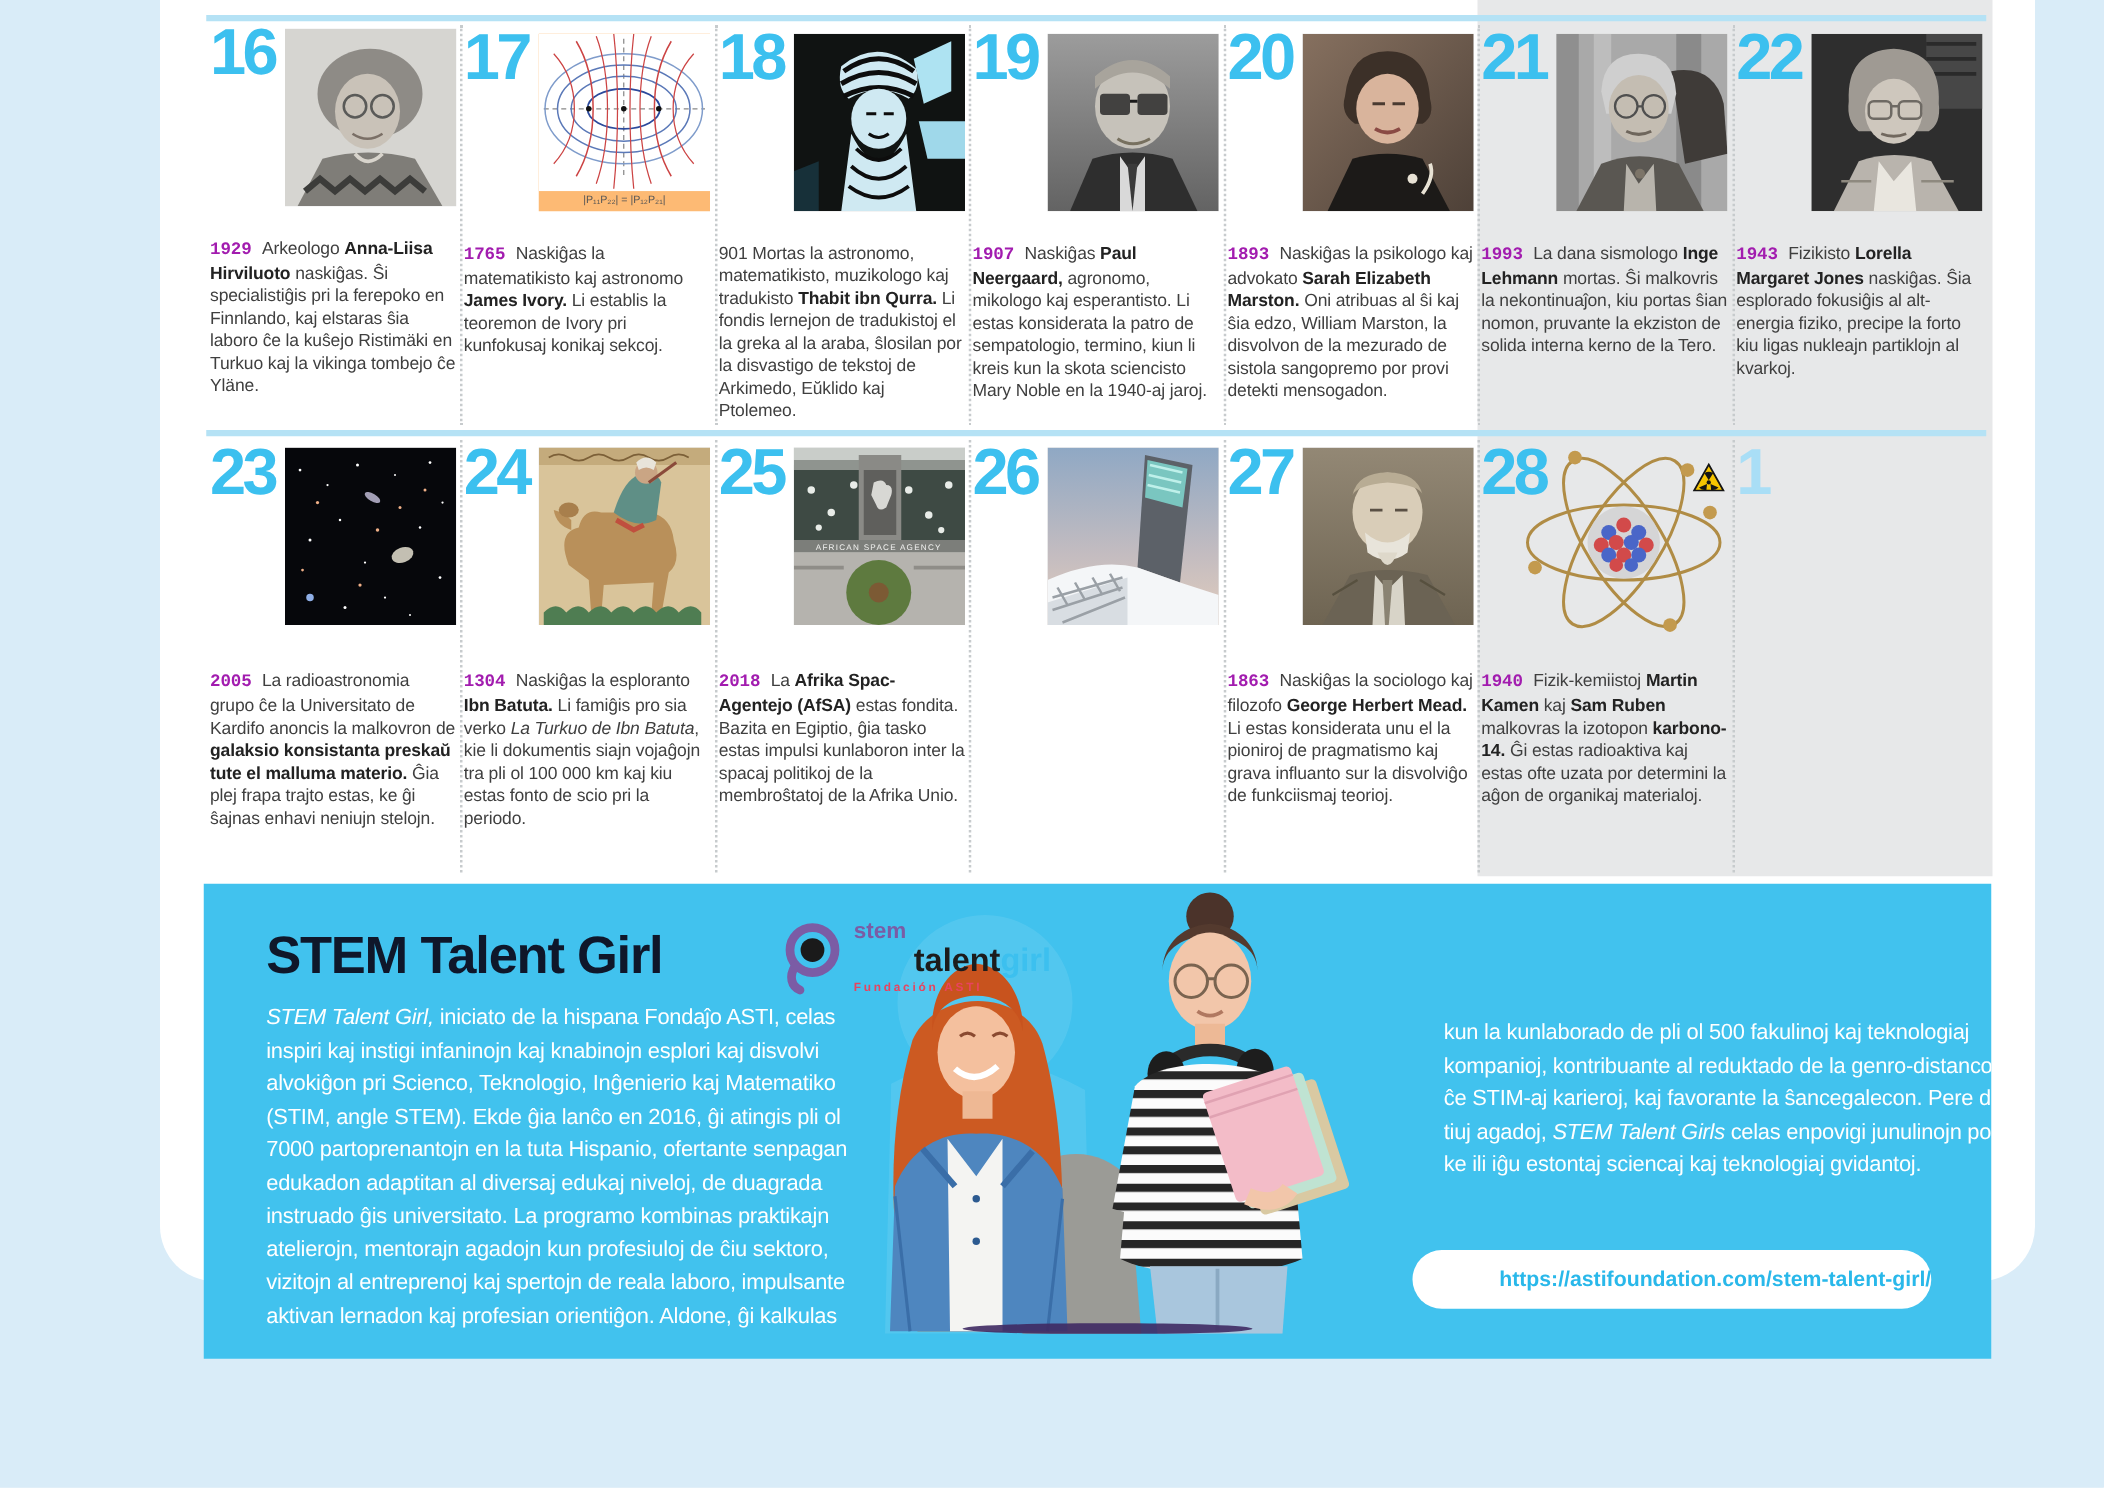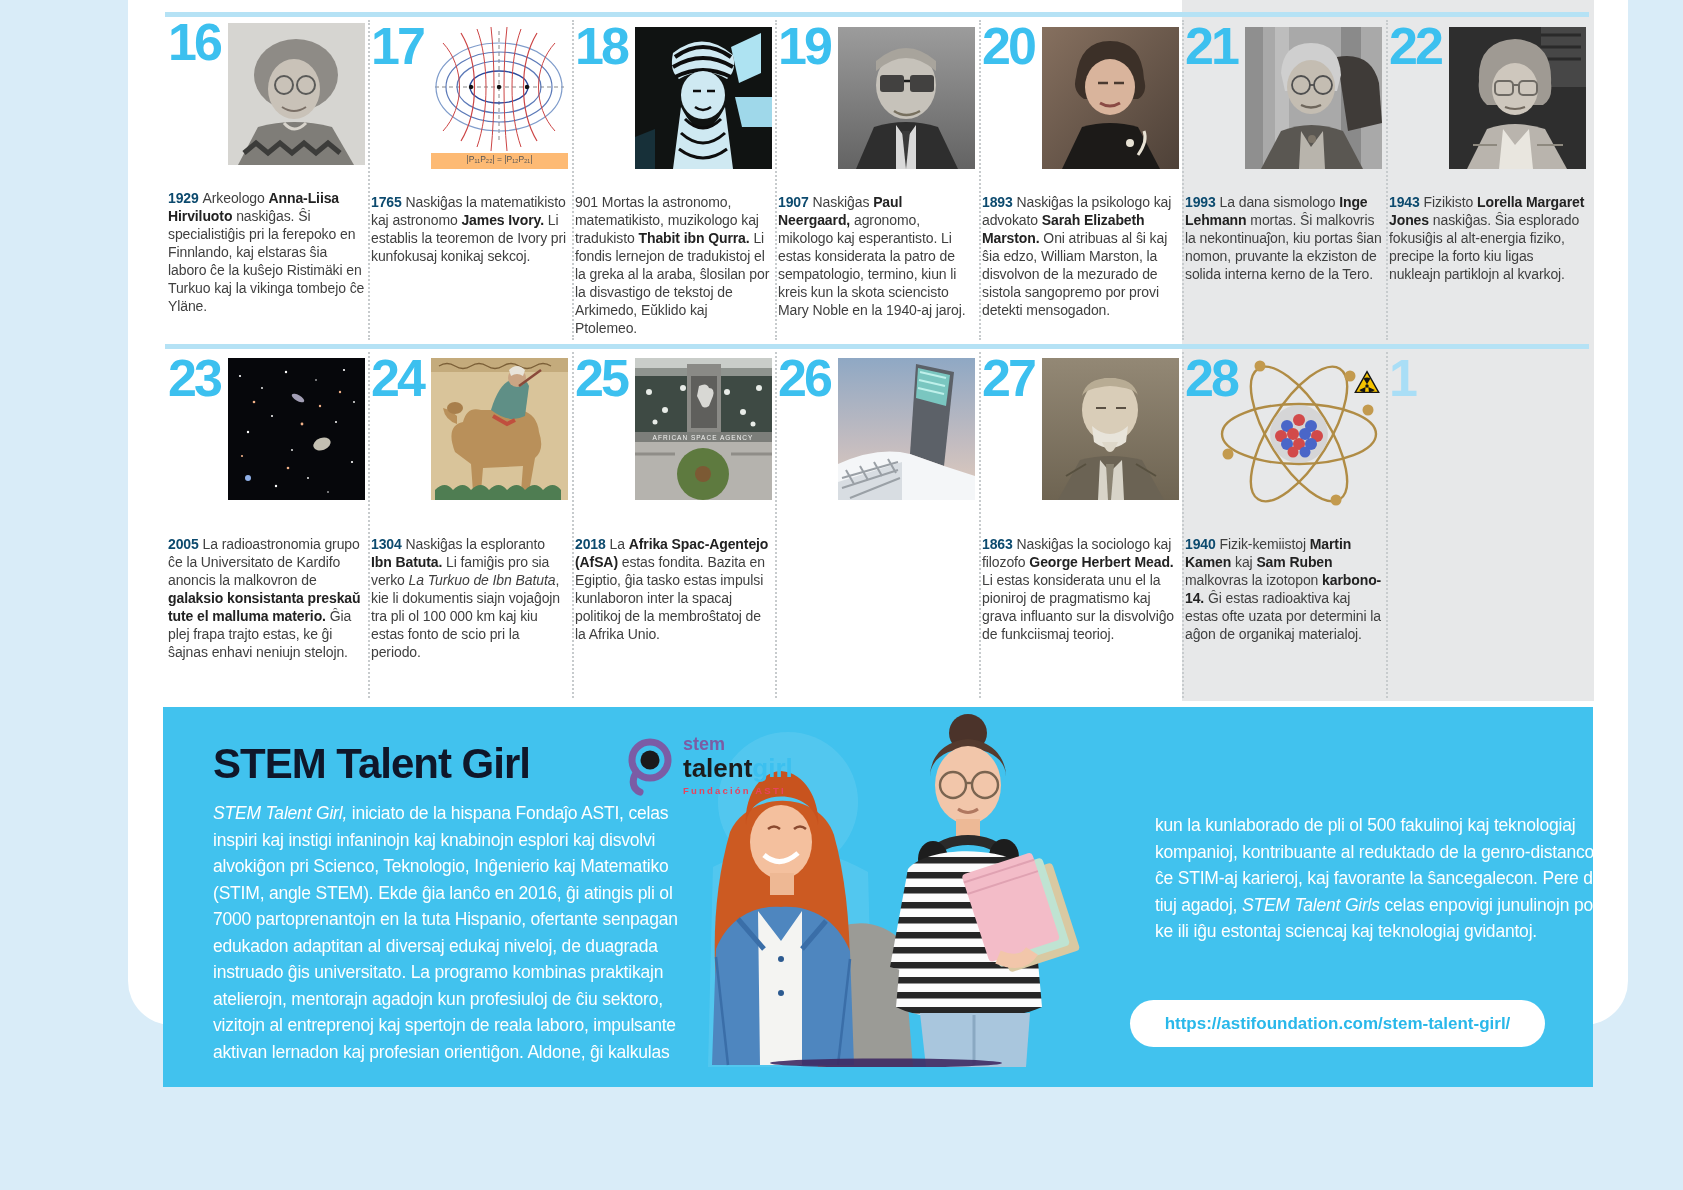--- a/index.html
+++ b/index.html
@@ -18,39 +18,39 @@
   .photo{position:absolute;left:63px;top:15px;width:137px;height:142px;overflow:hidden;background:#ddd;}
   .photo svg{display:block}
   .r2 .photo{top:14px}
   .photo--diagram{background:#fdba74;}
   .diagram-caption{font-size:8.5px;color:#555;text-align:center;margin-top:1px;letter-spacing:0;}
   .photo--atom{left:36px;top:20px;width:162px;height:150px;overflow:visible;background:none;}
   .radio-icon{position:absolute;left:172px;top:26px;width:26px;height:24px;}
   .celltext{position:absolute;left:3px;top:181px;width:197px;font-size:14px;line-height:18px;
     color:#3f3f3f;letter-spacing:-0.1px;}
   .r2 .celltext{top:191px}
-  .seg-y{color:#0c4a6e;font-weight:700;}
+  .seg-y{color:#a21caf;font-weight:700;font-family:Liberation Mono, monospace;}
   .seg-b{font-weight:700;color:#222;}
   .seg-i{font-style:italic;}
   
   .stem-box{position:absolute;left:163px;top:707px;width:1430px;height:380px;background:#41c2ee;overflow:hidden;}
   .stem-heading{position:absolute;left:50px;top:34px;font-size:42px;line-height:46px;font-weight:700;
     color:#0f172a;letter-spacing:-1px;}
   .stem-para{position:absolute;font-size:17.5px;line-height:26.5px;color:#ffffff;letter-spacing:-0.2px;}
   .para-left{left:50px;top:93px;width:470px;}
   .para-right{left:992px;top:105px;width:458px;}
   .logo{position:absolute;left:462px;top:28px;display:flex;gap:8px;align-items:flex-start;}
   .logo-text{line-height:1;}
   .lg1{color:#7b5ca5;font-weight:700;font-size:18px;letter-spacing:0;}
-  .lg2{color:#1c1c1c;font-weight:700;font-size:26px;margin-top:2px;}
+  .lg2{color:#1c1c1c;font-weight:700;font-size:26px;margin-top:2px;margin-left:48px;}
   .lg-girl{color:#3cc0ef;}
   .lg3{color:#e8435e;font-weight:700;font-size:9.5px;letter-spacing:2.2px;margin-top:5px;}
   .girls{position:absolute;left:505px;top:0px;width:430px;height:360px;}
   .url-pill{position:absolute;left:967px;top:293px;width:415px;height:47px;background:#ffffff;
-    border-radius:24px;text-align:center;line-height:47px;font-size:17px;font-weight:700;color:#29b8ea;}
+    border-radius:24px;text-align:right;line-height:47px;font-size:17px;font-weight:700;color:#29b8ea;}
 </style>
 </head>
 <body>
 
 <div id="viewport">
   <div class="page-card"></div>
   <div class="gray-zone"></div>
   <div class="row-bar bar1"></div>
   <div class="row-bar bar2"></div>
 

